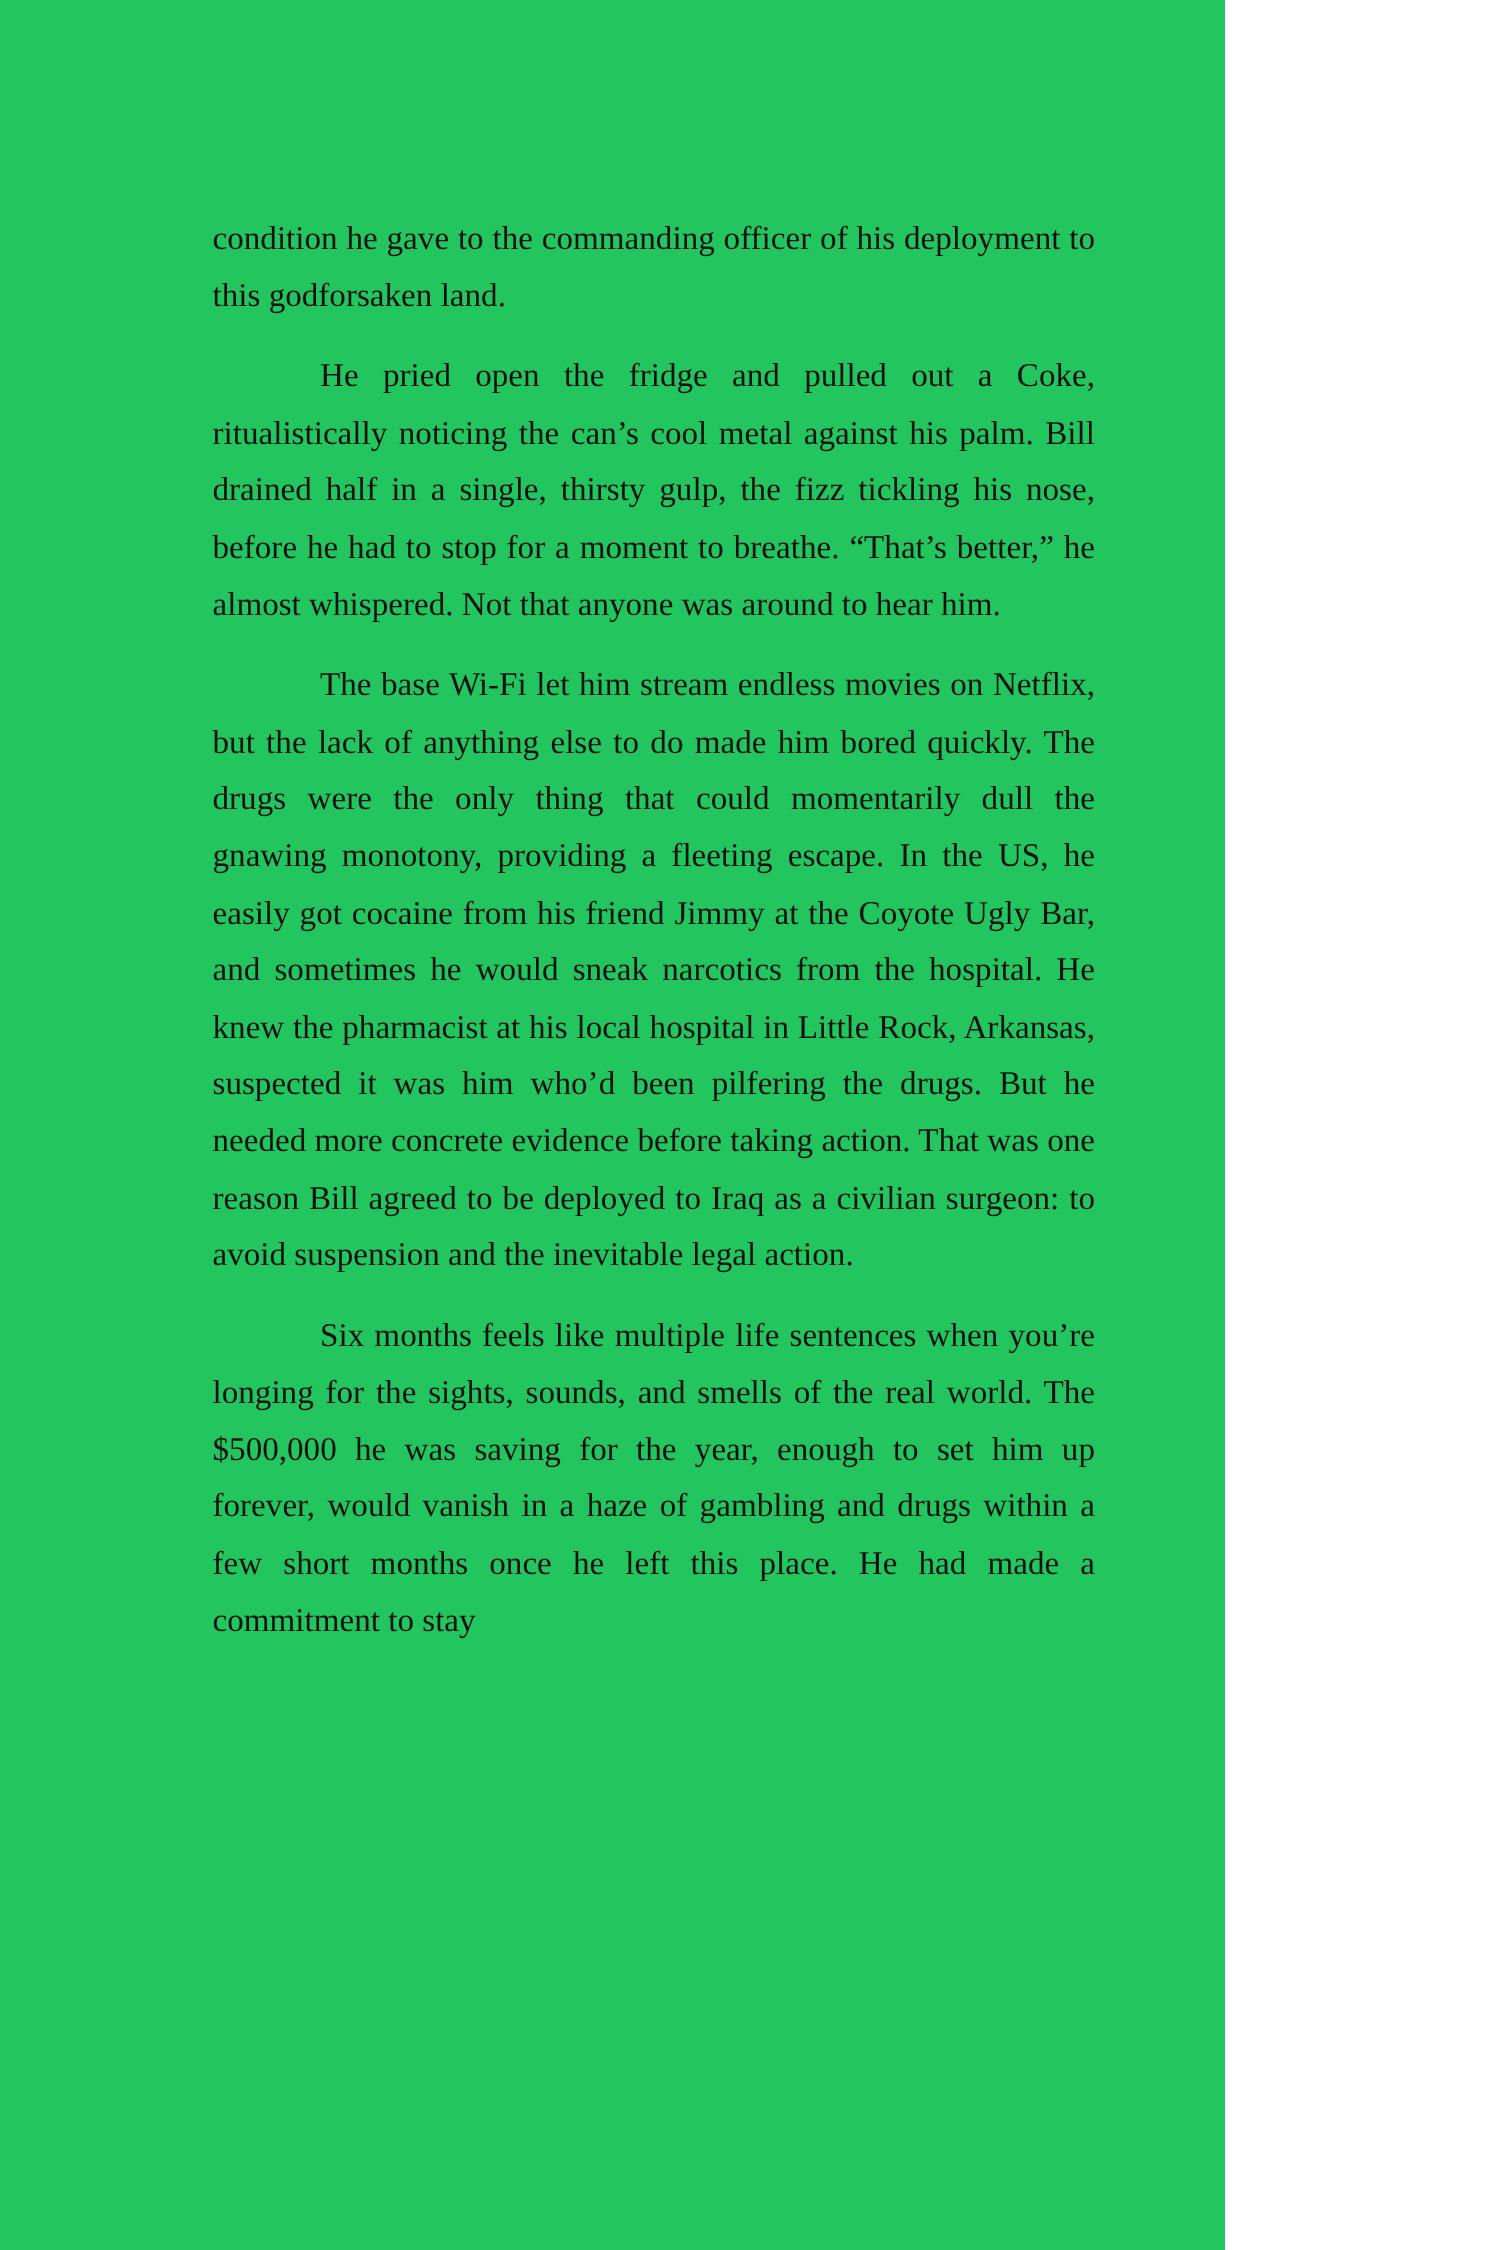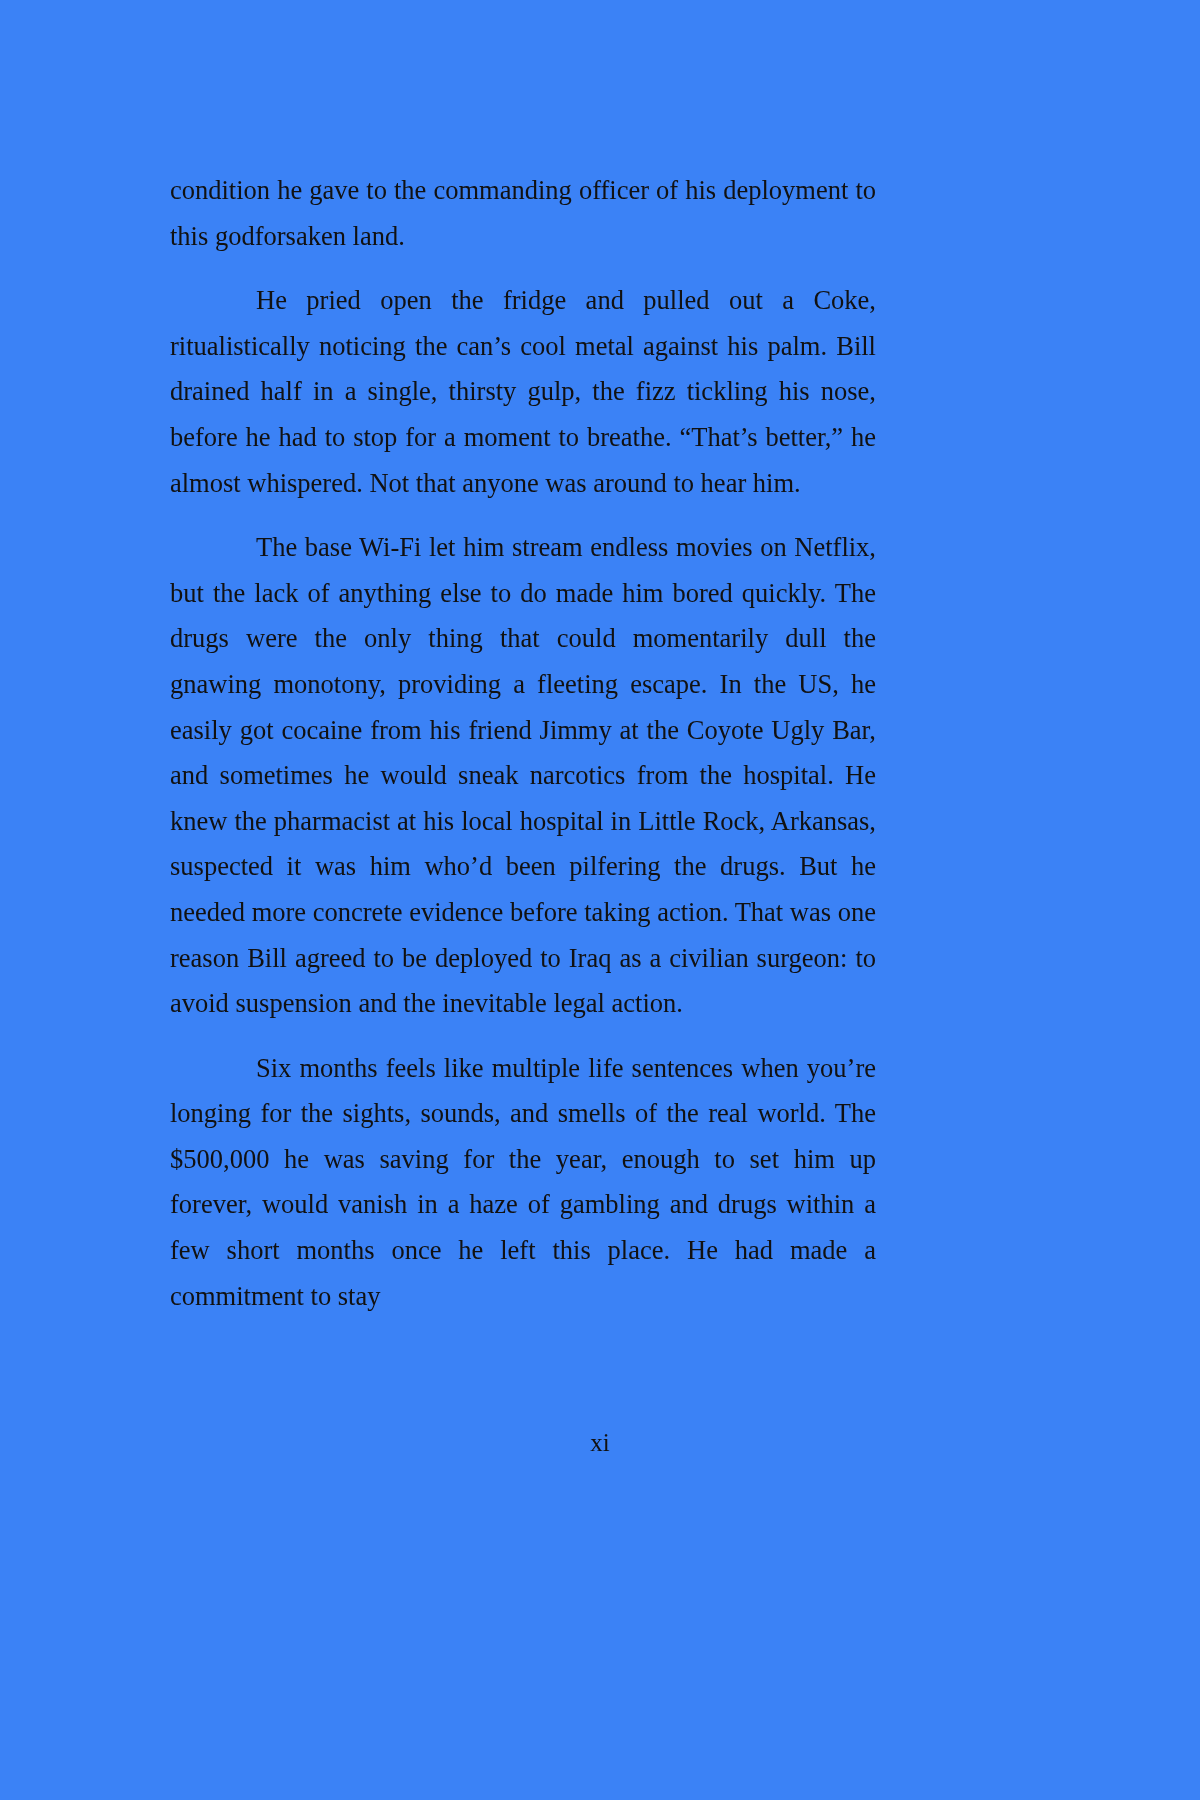--- a/index.html
+++ b/index.html
@@ -3,23 +3,23 @@
 <meta charset="utf-8">
 <title>Book Page</title>
 <style>
   html, body {
     margin: 0;
     padding: 0;
     background: #ffffff;
   }
   .page {
     position: relative;
-    width: 1200px;
+    width: 980px;
     height: 1800px;
-    background: #3b82f6;
+    background: #22c55e;
     box-sizing: border-box;
     overflow: hidden;
     font-family: "Liberation Serif", "DejaVu Serif", serif;
     color: #0a0a0a;
   }
   .text-block {
     position: absolute;
     left: 170px;
     top: 168px;
     width: 706px;
@@ -62,15 +62,14 @@
     <p class="para">condition he gave to the commanding officer of his deployment to this godforsaken land.</p>
 
     <p class="para indent">He pried open the fridge and pulled out a Coke, ritualistically noticing the can’s cool metal against his palm. Bill drained half in a single, thirsty gulp, the fizz tickling his nose, before he had to stop for a moment to breathe. “That’s better,” he almost whispered. Not that anyone was around to hear him.</p>
 
     <p class="para indent">The base Wi-Fi let him stream endless movies on Netflix, but the lack of anything else to do made him bored quickly. The drugs were the only thing that could momentarily dull the gnawing monotony, providing a fleeting escape. In the US, he easily got cocaine from his friend Jimmy at the Coyote Ugly Bar, and sometimes he would sneak narcotics from the hospital. He knew the pharmacist at his local hospital in Little Rock, Arkansas, suspected it was him who’d been pilfering the drugs. But he needed more concrete evidence before taking action. That was one reason Bill agreed to be deployed to Iraq as a civilian surgeon: to avoid suspension and the inevitable legal action.</p>
 
     <p class="para indent">Six months feels like multiple life sentences when you’re longing for the sights, sounds, and smells of the real world. The $500,000 he was saving for the year, enough to set him up forever, would vanish in a haze of gambling and drugs within a few short months once he left this place. He had made a commitment to stay</p>
 
   </div>
 
-  <div class="page-number">xi</div>
 
 </div>
 
 </body></html>

